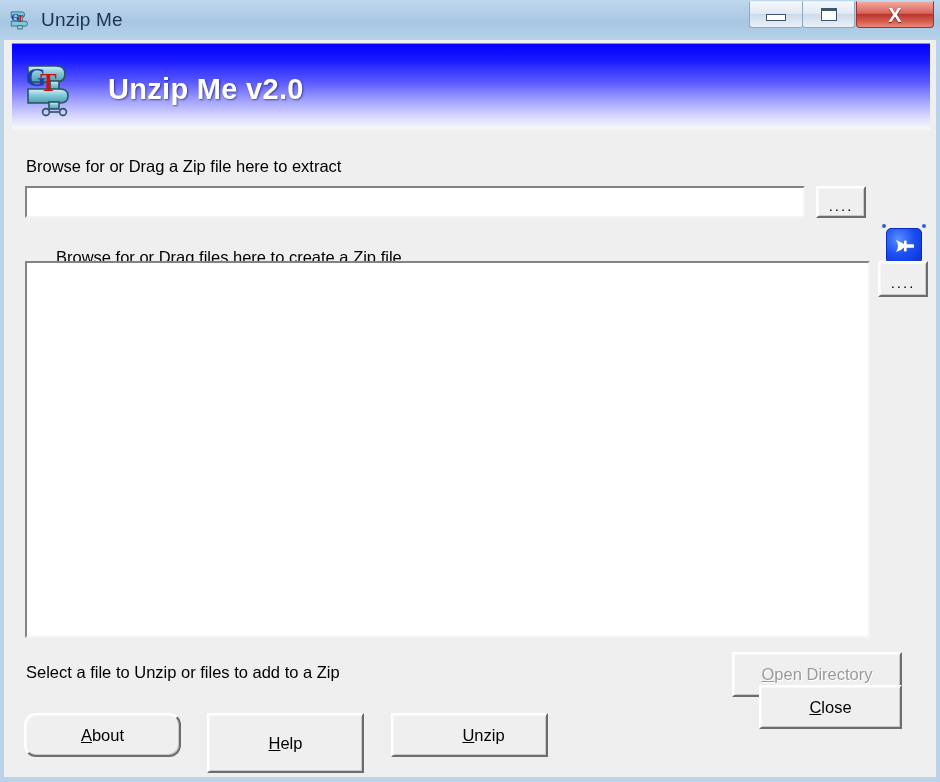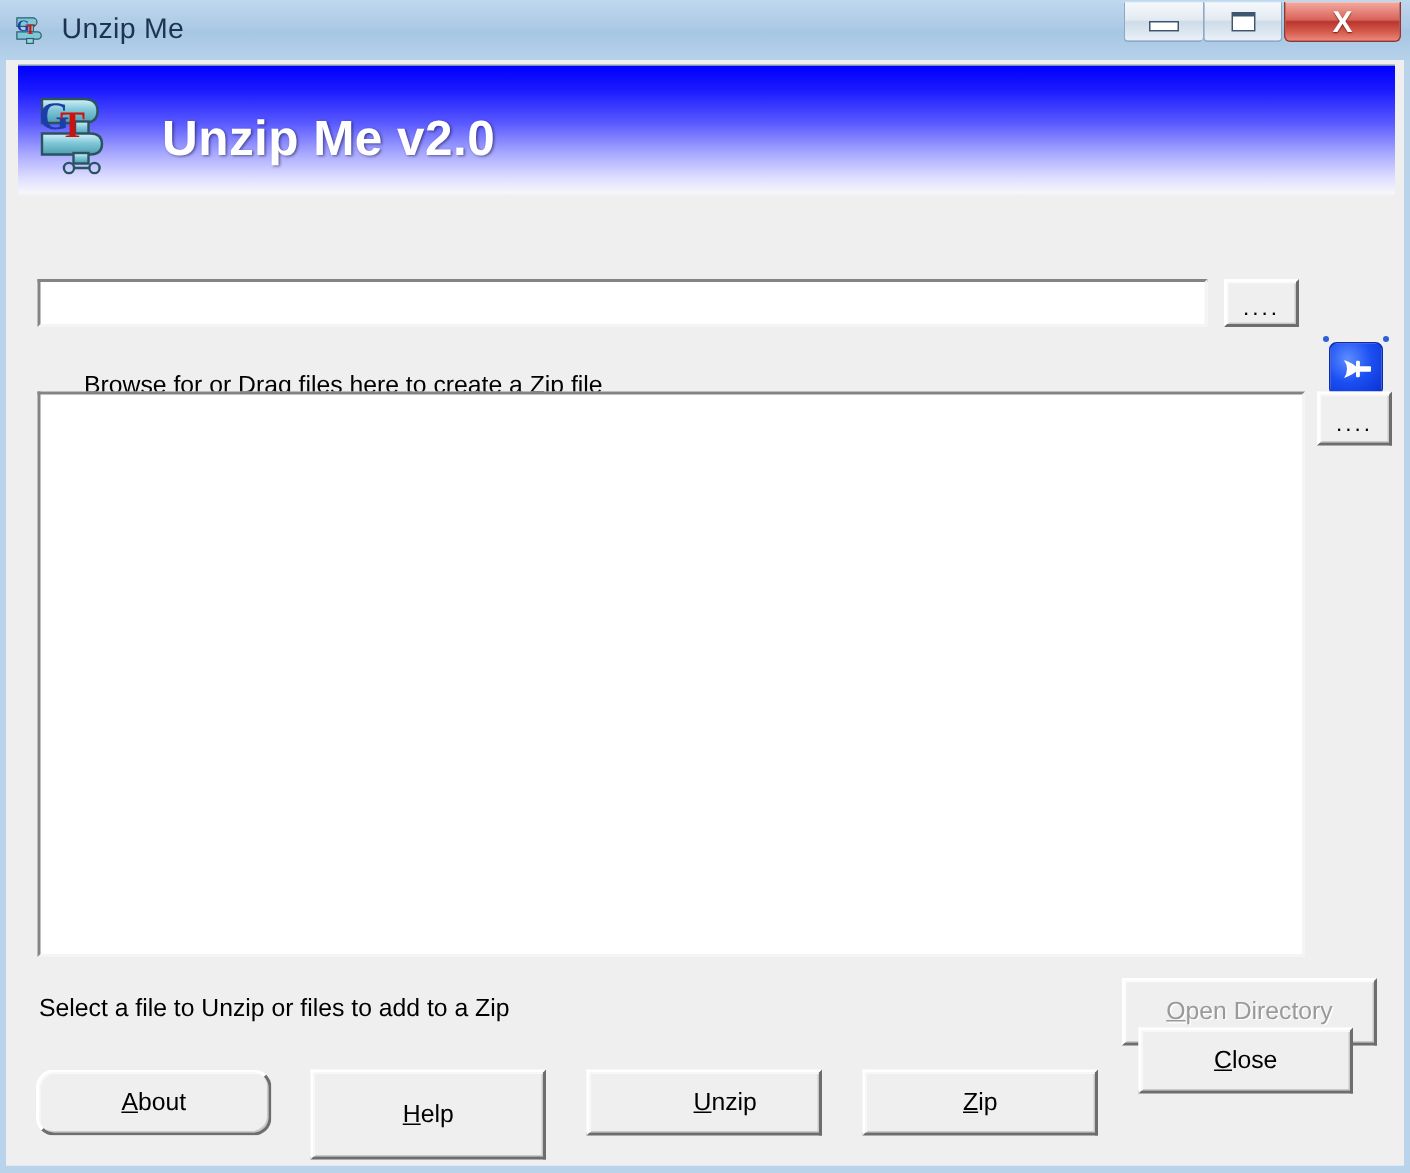--- a/index.html
+++ b/index.html
@@ -139,21 +139,21 @@
     position: absolute;
     left: 11px;
     top: 12px;
     width: 64px;
     height: 64px;
   }
   .banner-title {
     position: absolute;
     left: 96px;
     top: 29px;
-    font-size: 33px;
+    font-size: 29px;
     font-weight: bold;
     color: #ffffff;
     font-family: "Liberation Sans", sans-serif;
     letter-spacing: 0.3px;
     text-shadow: 1px 1px 2px rgba(0,0,40,0.5);
     white-space: nowrap;
   }
 
   
   .lbl {
@@ -220,21 +220,21 @@
   }
   .dots {
     letter-spacing: 2px;
     font-size: 15px;
     position: relative;
     top: 3px;
   }
 
   .btn-browse-zip  { left: 812px; top: 146px; width: 50px;  height: 32px; }
   .btn-browse-file { left: 874px; top: 221px; width: 50px;  height: 36px; }
-  .btn-opendir     { left: 744px; top: 612px; width: 170px; height: 45px; }
+  .btn-opendir     { left: 728px; top: 612px; width: 170px; height: 45px; }
   .btn-about { left: 20px;  top: 673px; width: 157px; height: 44px; border-radius: 12px; }
   .btn-help  { left: 203px; top: 673px; width: 157px; height: 60px; }
   .btn-unzip { left: 387px; top: 673px; width: 157px; height: 44px; padding-left: 28px; }
   .btn-zip   { left: 571px; top: 673px; width: 157px; height: 44px; }
   .btn-close { left: 755px; top: 645px; width: 143px; height: 44px; }
 
   .acc { text-decoration: underline; }
 
   
   .pin-button {
@@ -322,20 +322,21 @@
             <circle cx="40" cy="56" r="3.4" fill="none" stroke="#2a5361" stroke-width="1.6"></circle>
             <line x1="26" y1="56" x2="37" y2="56" stroke="#2a5361" stroke-width="1.6"></line>
             <text x="3" y="30" font-family="Liberation Serif, serif" font-size="26" font-weight="bold" fill="#1b3ea8">G</text>
             <text x="17" y="35" font-family="Liberation Serif, serif" font-size="25" font-weight="bold" fill="#cc1111">T</text>
           </g>
         </svg>
       </div>
       <div class="banner-title">Unzip Me v2.0</div>
     </div>
 
+    <div class="lbl lbl-zipfile">Browse for or Drag a Zip file here to extract</div>
 
     <input class="sunken zip-input" type="text" value="" placeholder="" style="">
 
     <button class="btn btn-browse-zip">
       <span class="dots">....</span>
     </button>
 
     <div class="pin-button">
       <span class="pin-handle ph-tl"></span>
       <span class="pin-handle ph-tr"></span>
@@ -371,22 +372,19 @@
     </button>
 
     <button class="btn btn-help">
       <span><span class="acc">H</span><span>elp</span></span>
     </button>
 
     <button class="btn btn-unzip">
       <span><span class="acc">U</span><span>nzip</span></span>
     </button>
 
-    <button class="btn btn-zip">
-      <span><span class="acc">Z</span><span>ip</span></span>
-    </button>
 
     <button class="btn btn-close">
       <span><span class="acc">C</span><span>lose</span></span>
     </button>
 
   </div>
 </div>
 
 </body></html>

